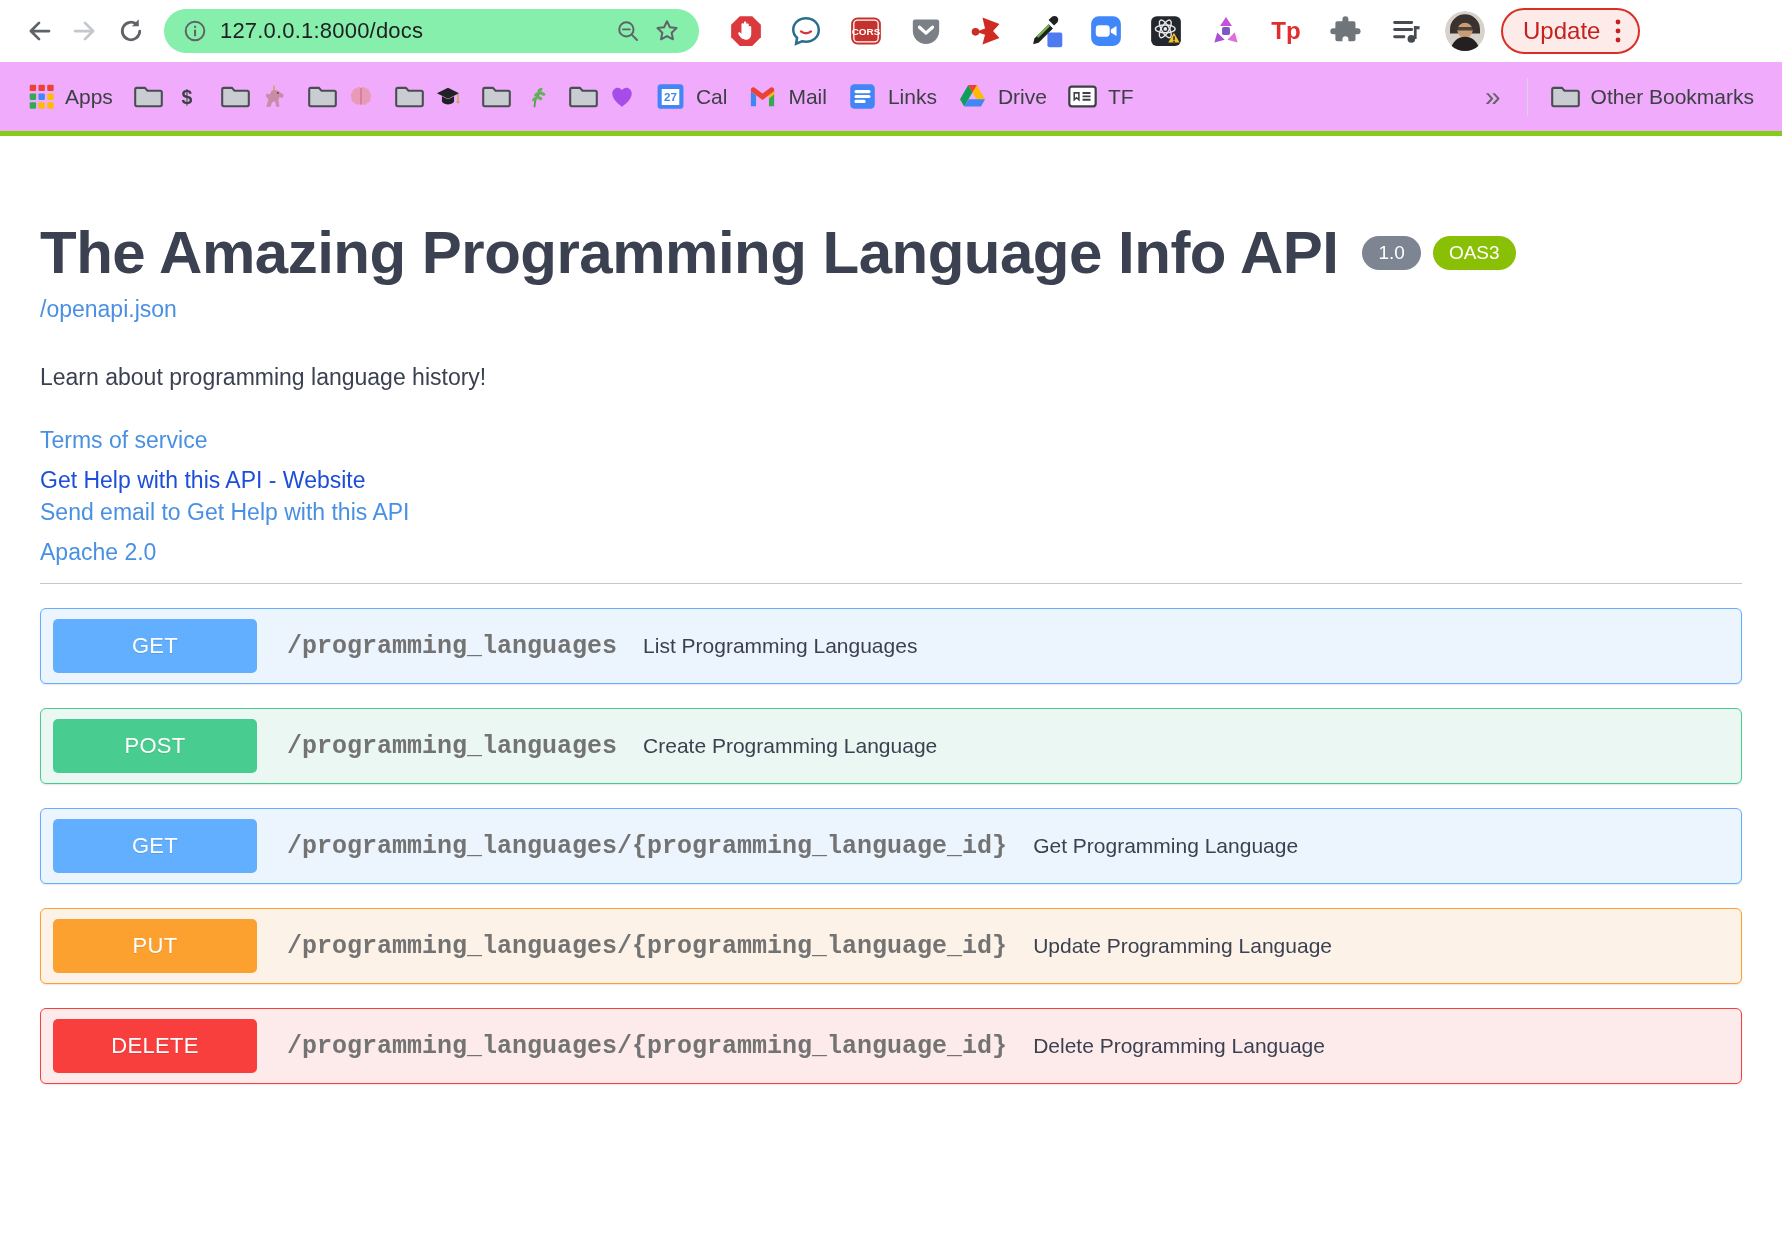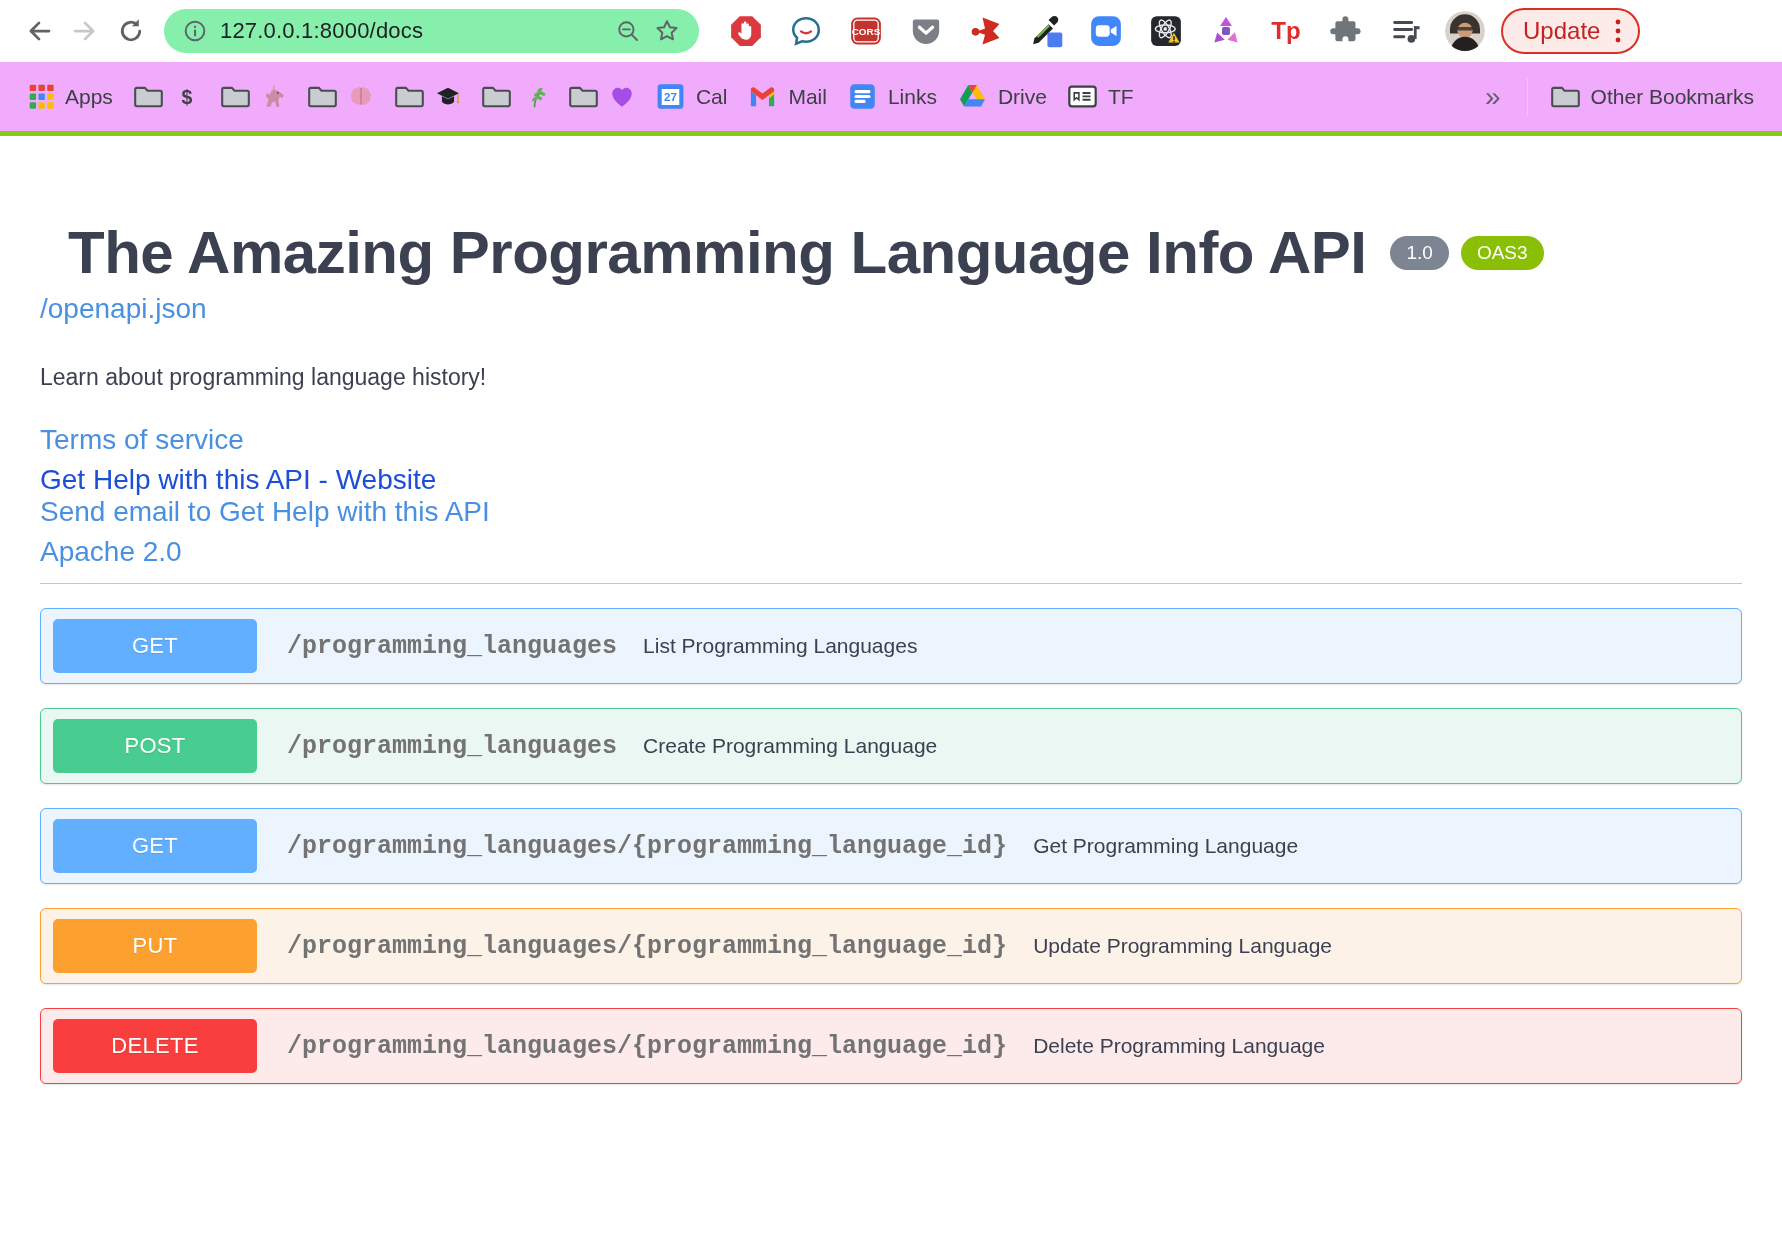--- a/index.html
+++ b/index.html
@@ -23,27 +23,27 @@
   .bm { display:flex; align-items:center; gap:10px; padding:6px 10px; border-radius:8px; cursor:pointer; white-space:nowrap; }
   .bm-label { font-size:21px; color:#3c4043; }
   .bm-icon, .bm-badge { display:flex; align-items:center; justify-content:center; }
   .bm-spacer { flex:1; }
   .bm-chevron { font-size:28px; color:#5f6368; padding:0 14px; cursor:pointer; }
   .bm-divider { width:1px; height:38px; background:#d5d7da; margin:0 12px; }
 
   
   .content { padding:0 40px; }
   .title-row { margin-top:84px; display:flex; align-items:flex-start; }
-  h1.api-title { font-size:60px; line-height:66px; font-weight:700; color:#3b4151; letter-spacing:-.5px;margin-left:28px; }
+  h1.api-title { font-size:60px; line-height:66px; font-weight:700; color:#3b4151; letter-spacing:-.5px; }
   .pill { font-size:19px; font-weight:400; color:#fff; padding:6px 16px; border-radius:17px; margin-top:16px; }
   .pill.version { background:#7d8492; margin-left:24px; }
   .pill.oas { background:#89bf04; margin-left:12px; }
   .openapi { display:inline-block; margin-top:8px; font-size:20px; text-decoration:none; }
   .desc { margin-top:40px; font-size:23px; color:#3b4151; }
-  .plink { display:block; font-size:28px; text-decoration:none; line-height:30px; }
+  .plink { display:block; font-size:23px; text-decoration:none; line-height:30px; }
   .lk-terms { margin-top:34px; } .lk-web { margin-top:10px; } .lk-mail { margin-top:2px; } .lk-lic { margin-top:10px; }
 
   .section-head { margin-top:100px; display:flex; align-items:center; justify-content:space-between; padding-right:54px; cursor:pointer; }
   h2.section-title { font-size:35px; line-height:42px; font-weight:700; color:#3b4151; padding-left:12px; }
   .section-hr { margin-top:16px; border-bottom:1px solid rgba(59,65,81,.3); }
 
   .op { margin-top:24px; height:76px; border-radius:6px; border:1.5px solid var(--mc); background:var(--bg);
     display:flex; align-items:center; padding:0 12px; box-shadow:0 1px 2px rgba(0,0,0,.1); cursor:pointer; }
   .method { width:204px; height:54px; flex:0 0 auto; border-radius:5px; background:var(--mc); color:#fff;
     font-weight:400; font-size:22px; display:flex; align-items:center; justify-content:center;

